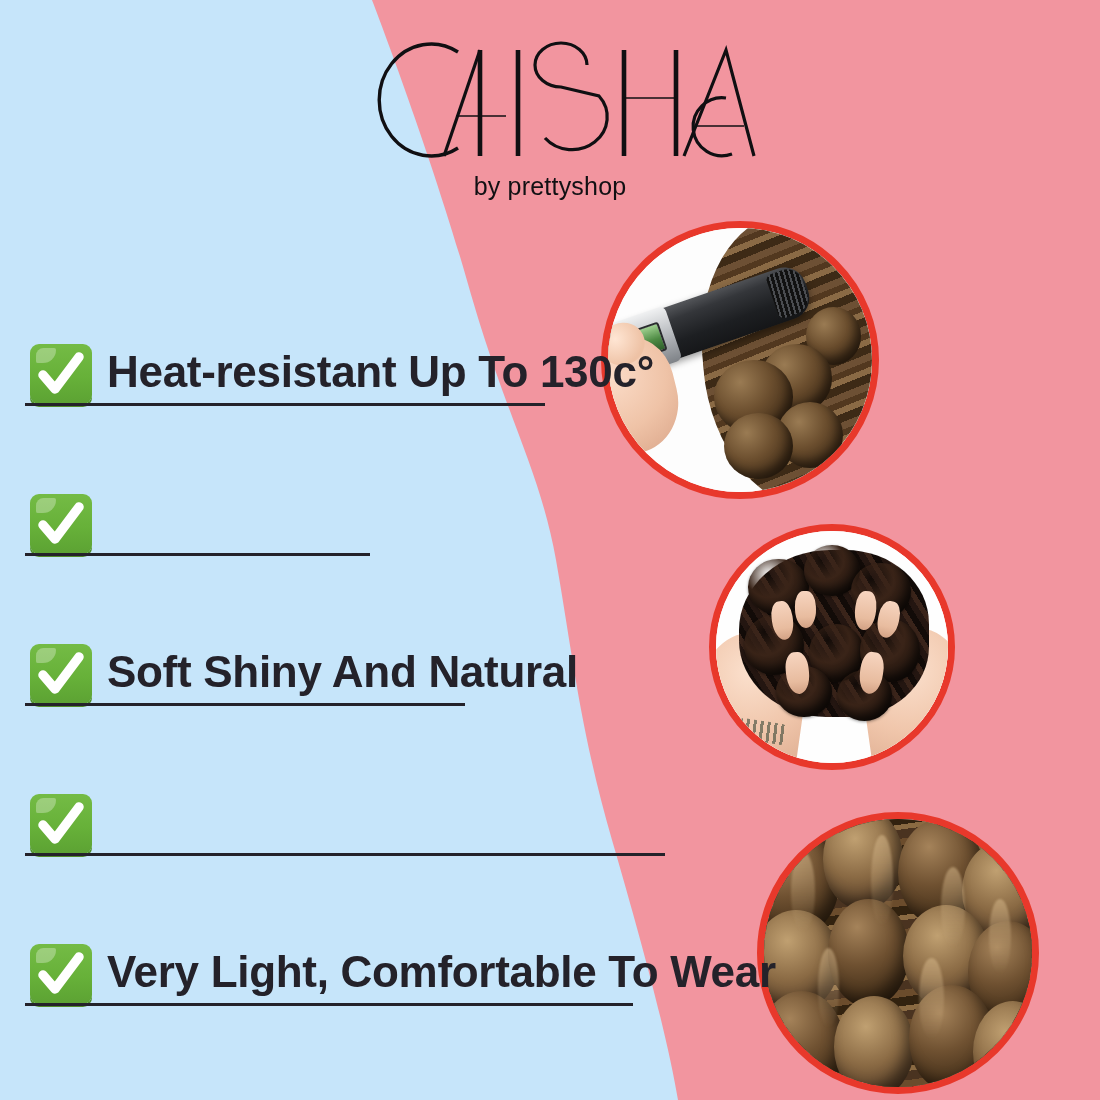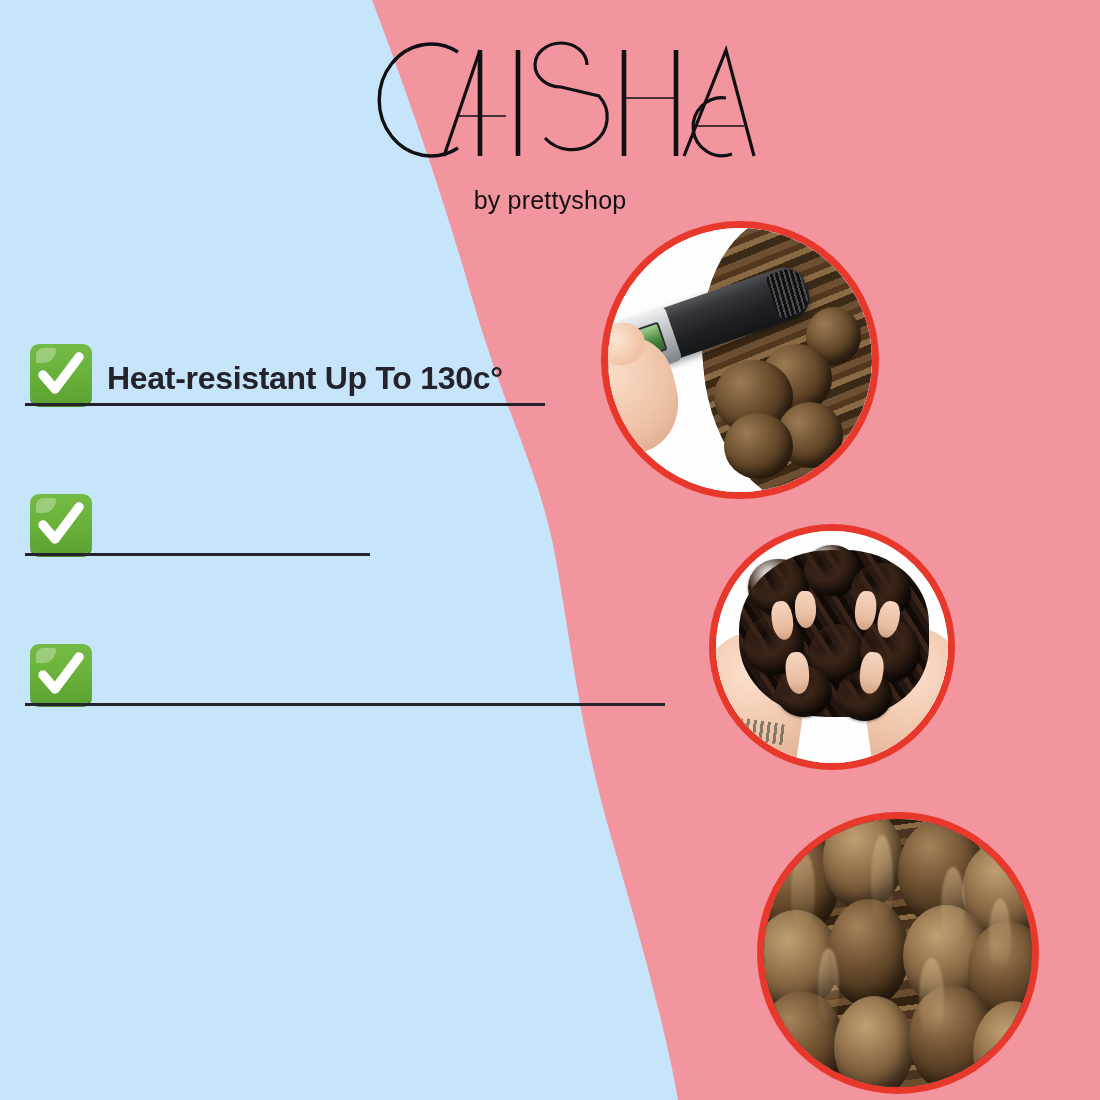--- a/index.html
+++ b/index.html
@@ -29,21 +29,21 @@
     text-align:center;
     pointer-events:none;
   }
   .logo-mark{
     display:block;
     margin:0 auto;
     width:420px;height:130px;
   }
   .logo-sub{
     display:block;
-    margin-top:22px;
+    margin-top:8px;
     font-size:25px;
     letter-spacing:.2px;
     color:#111013;
     font-family:"Liberation Sans","DejaVu Sans",sans-serif;
   }
 
   
   .features{
     position:absolute;
     left:25px;
@@ -78,21 +78,21 @@
     background:rgba(255,255,255,.30);
   }
   .check-glyph{
     position:absolute;
     inset:0;
     display:block;
   }
   .check-glyph svg{display:block;width:62px;height:60px;}
 
   .feature-text{
-    font-size:32px;
+    font-size:44px;
     font-weight:700;
     color:#24222a;
     letter-spacing:-0.3px;
     line-height:1;
     padding-left:15px;
     padding-bottom:10px;
     white-space:nowrap;
     font-family:"Liberation Sans","DejaVu Sans",sans-serif;
   }
   .feature-rule{
@@ -323,32 +323,54 @@
       <span class="check-box">
         <span class="check-glyph">
           <svg viewBox="0 0 62 60" xmlns="http://www.w3.org/2000/svg">
             <path d="M13,31 L25,45 L49,13" fill="none" stroke="#ffffff" stroke-width="9.5" stroke-linecap="round" stroke-linejoin="round"></path>
           </svg>
         </span>
       </span>
       <span class="feature-rule" style="width:345px"></span>
     </div>
 
+    <div class="feature-row">
+      <span class="check-box">
+        <span class="check-glyph">
+          <svg viewBox="0 0 62 60" xmlns="http://www.w3.org/2000/svg">
+            <path d="M13,31 L25,45 L49,13" fill="none" stroke="#ffffff" stroke-width="9.5" stroke-linecap="round" stroke-linejoin="round"></path>
+          </svg>
+        </span>
+      </span>
+      <span class="feature-text">Soft Shiny And Natural</span>
+      <span class="feature-rule" style="width:440px"></span>
+    </div>
 
     <div class="feature-row">
       <span class="check-box">
         <span class="check-glyph">
           <svg viewBox="0 0 62 60" xmlns="http://www.w3.org/2000/svg">
             <path d="M13,31 L25,45 L49,13" fill="none" stroke="#ffffff" stroke-width="9.5" stroke-linecap="round" stroke-linejoin="round"></path>
           </svg>
         </span>
       </span>
       <span class="feature-rule" style="width:640px"></span>
     </div>
 
+    <div class="feature-row">
+      <span class="check-box">
+        <span class="check-glyph">
+          <svg viewBox="0 0 62 60" xmlns="http://www.w3.org/2000/svg">
+            <path d="M13,31 L25,45 L49,13" fill="none" stroke="#ffffff" stroke-width="9.5" stroke-linecap="round" stroke-linejoin="round"></path>
+          </svg>
+        </span>
+      </span>
+      <span class="feature-text">Very Light, Comfortable To Wear</span>
+      <span class="feature-rule" style="width:608px"></span>
+    </div>
 
   </div>
 
   <div class="circle" id="circle-1">
     <div class="photo">
       <div class="p1-bg"></div>
       <div class="p1-hair"></div>
       <div class="p1-curl p1-c5"></div>
       <div class="p1-curl p1-c2"></div>
       <div class="p1-curl p1-c1"></div>

